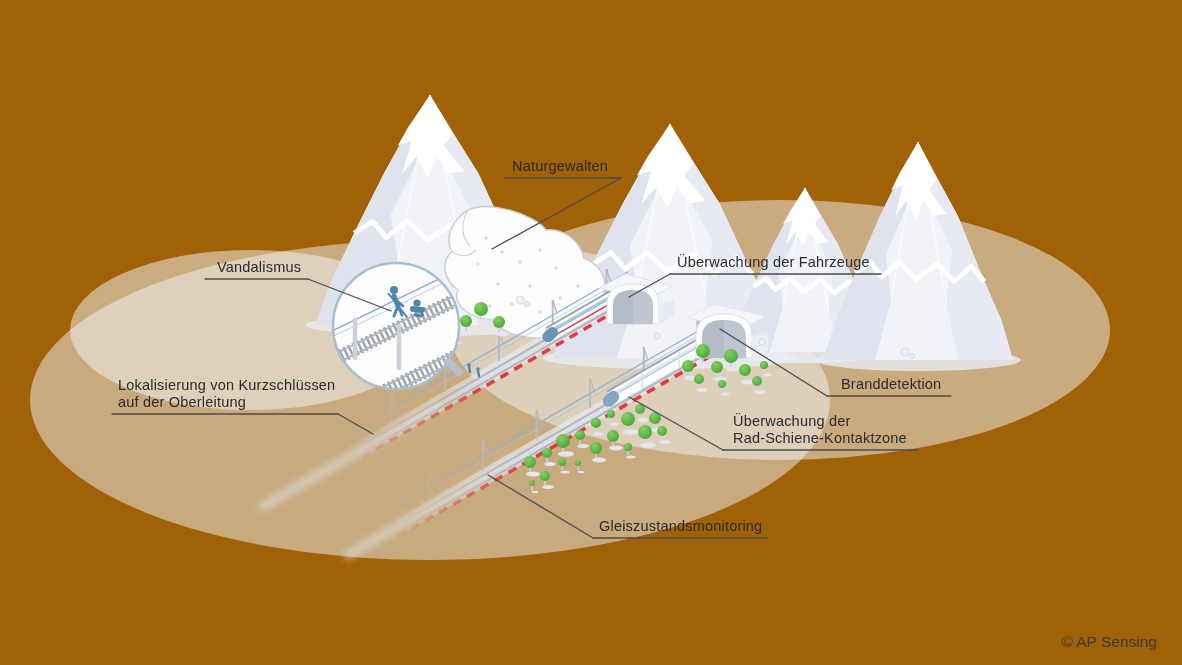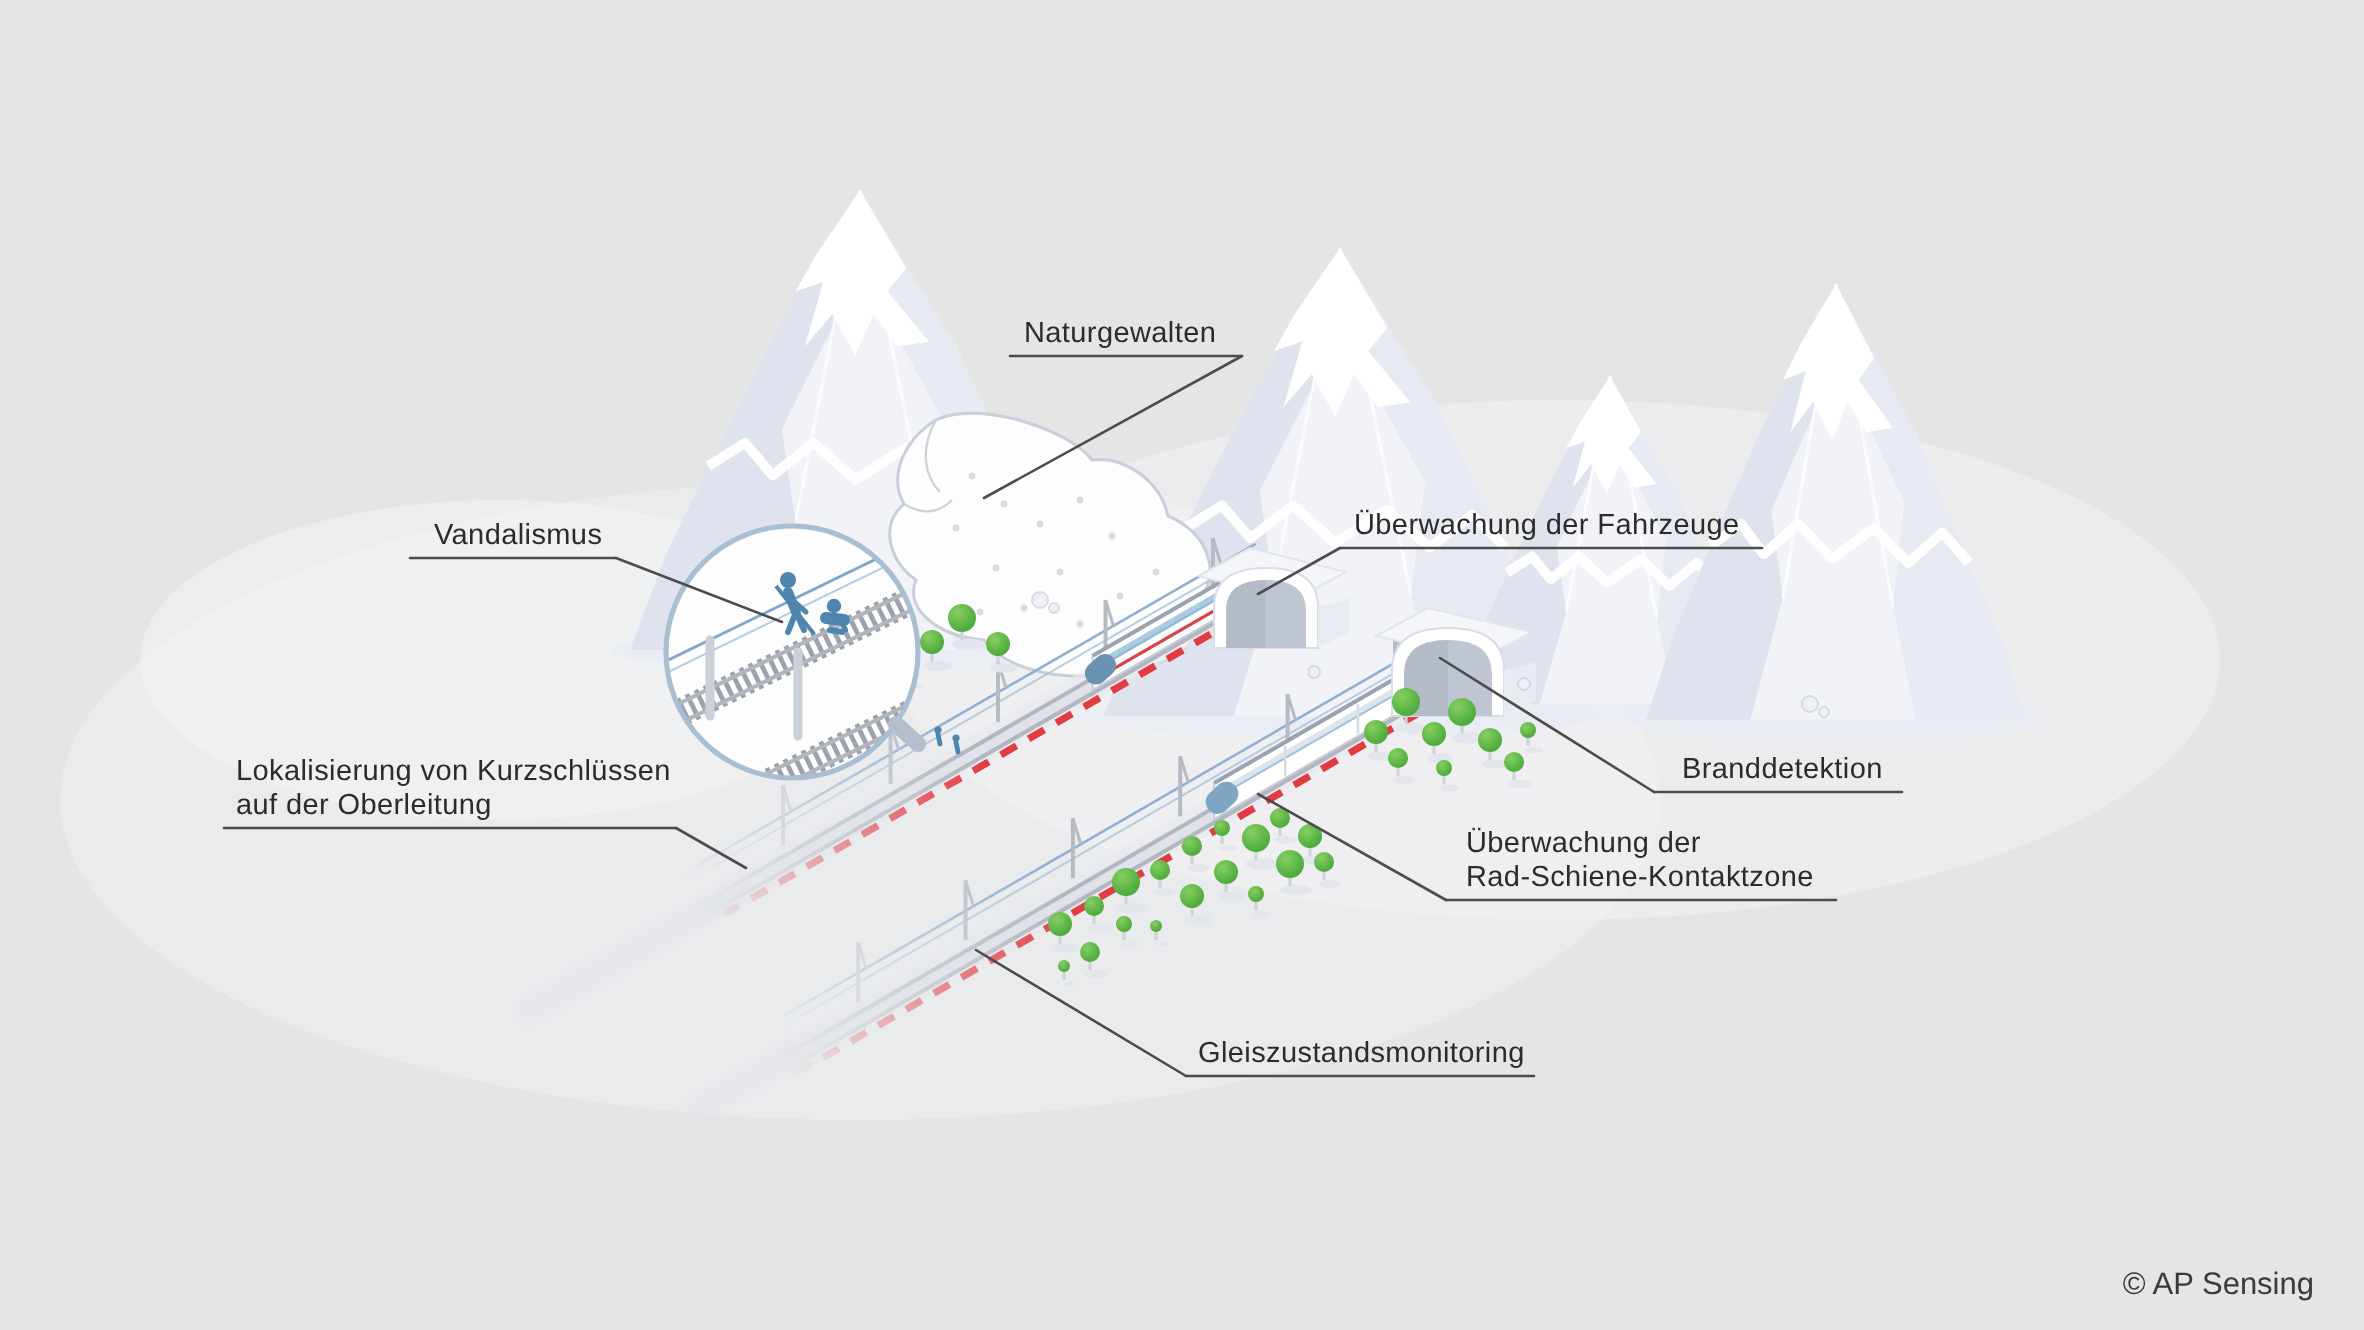--- a/index.html
+++ b/index.html
@@ -1,16 +1,16 @@
 <!DOCTYPE html>
 <html><head>
 <meta charset="utf-8">
 <style>
   html,body{margin:0;padding:0;background:#ffffff;}
-  #stage{position:relative;width:1182px;height:665px;background:#e5e5e5;overflow:hidden;
+  #stage{position:relative;width:1182px;height:665px;background:#a16207;overflow:hidden;
          font-family:"Liberation Sans", sans-serif;}
   svg{position:absolute;left:0;top:0;}
   text{font-family:"Liberation Sans", sans-serif;}
   .lbl{font-size:14.5px;fill:#2b2b2b;letter-spacing:.2px;}
   .copy{font-size:15.5px;fill:#3a3a3a;}
 </style>
 </head>
 <body>
 
 <div id="stage">

